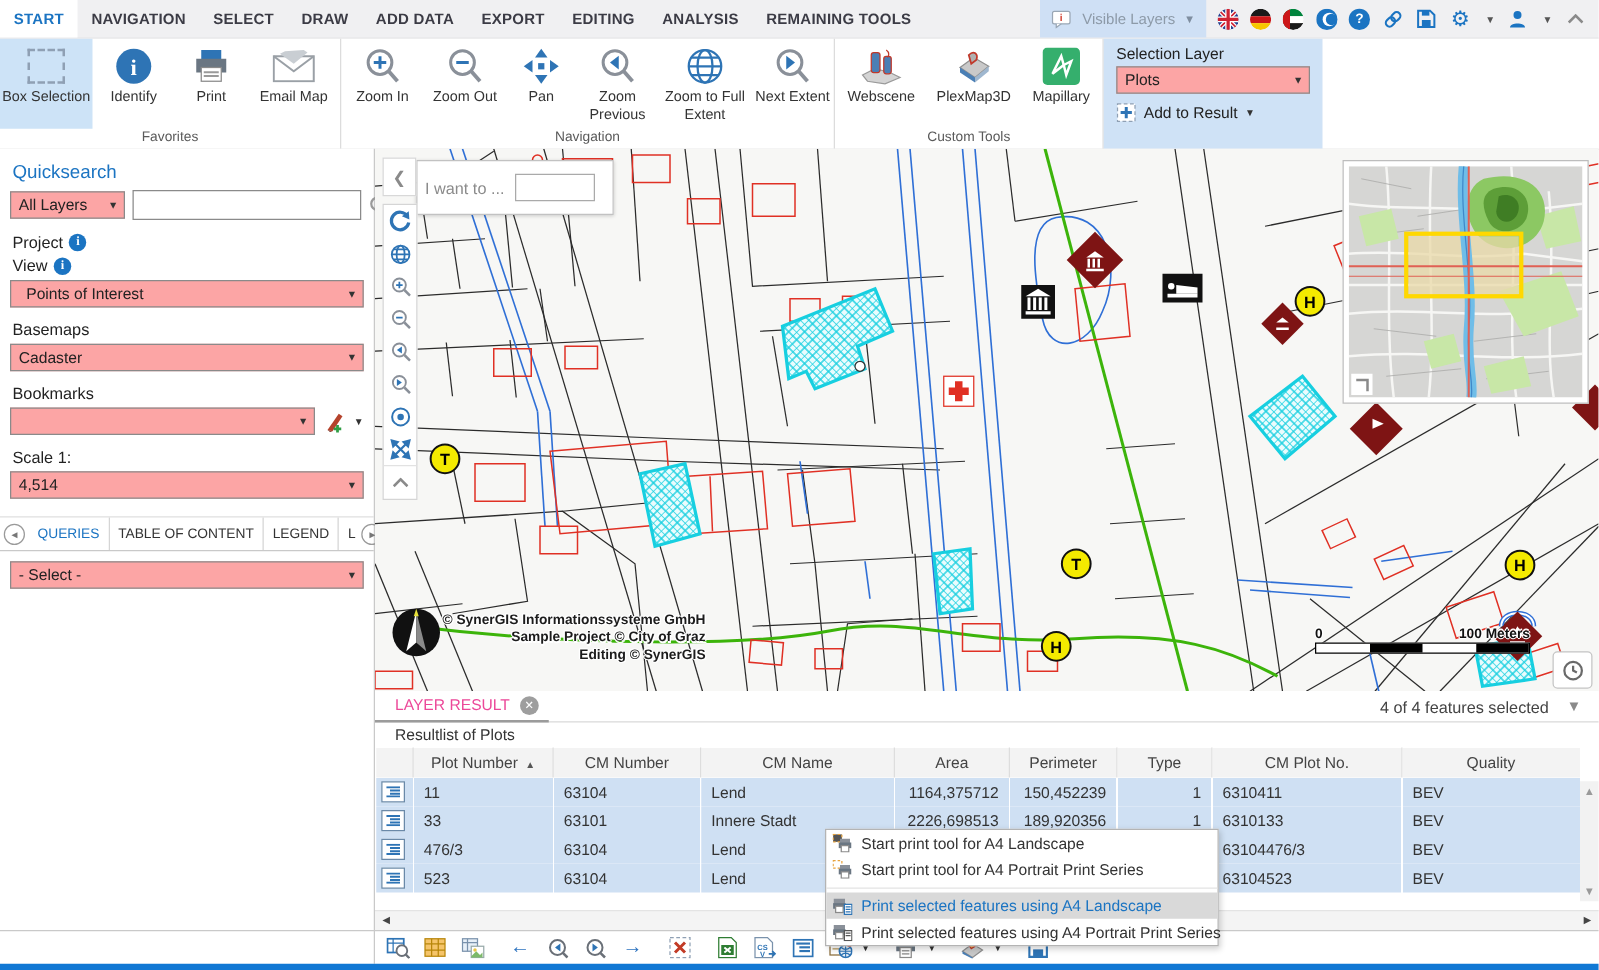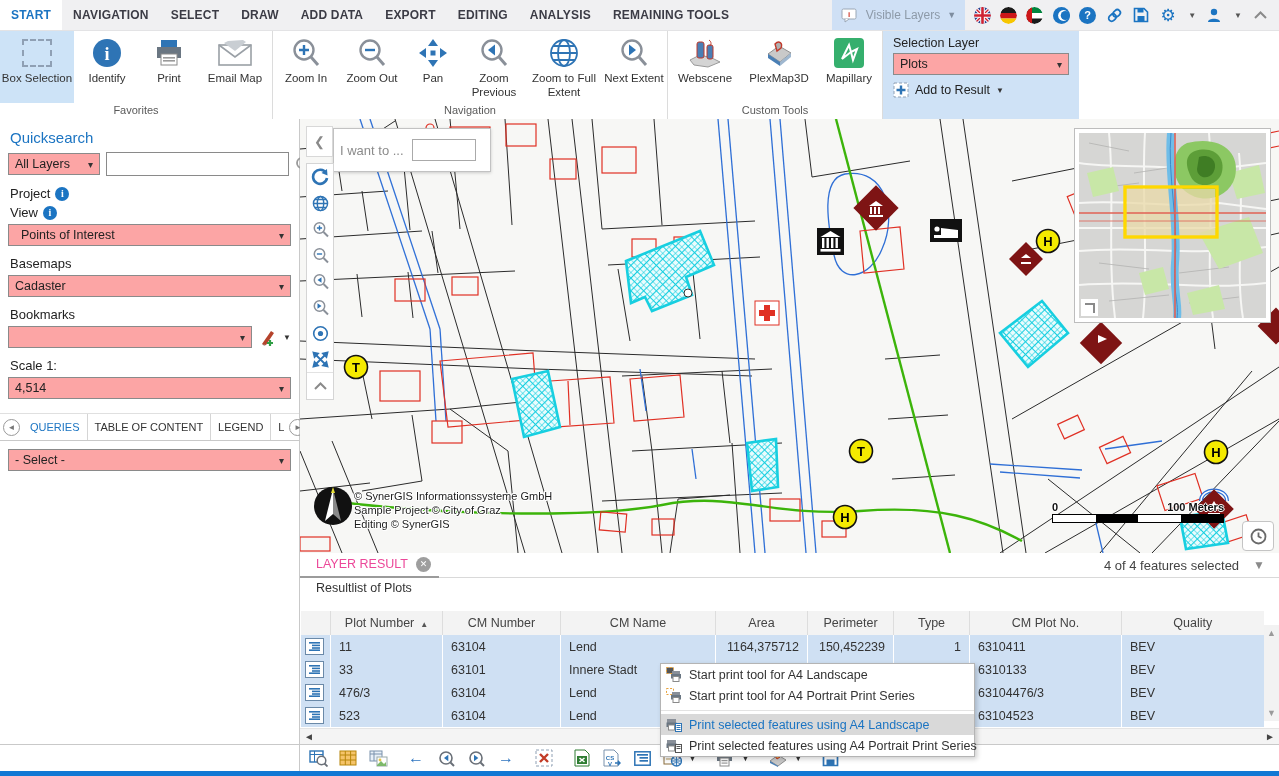--- a/index.html
+++ b/index.html
@@ -21,21 +21,21 @@
   .ribbon{height:88px;background:#fff;border-bottom:1px solid #cfcfcf;display:flex;align-items:stretch;}
   .rgroup{display:flex;flex-direction:column;border-right:1px solid #dcdcdc;}
   .rgroup:last-child{border-right:none;}
   .rgroup-buttons{display:flex;flex:1;}
   .rgroup-label{height:16px;font-size:11px;color:#5a5a5a;text-align:center;line-height:14px;}
   .rbtn{width:66px;display:flex;flex-direction:column;align-items:center;padding-top:6px;gap:3px;cursor:pointer;}
   .rbtn.wide{width:74px;}
   .rbtn .ric{height:32px;display:flex;align-items:center;justify-content:center;}
   .rbtn .rlabel{font-size:11.5px;color:#333;text-align:center;line-height:1.18;}
   .rbtn.active{background:#cde3f7;}
-  .selpanel{background:#cfe2f6;width:196px;padding:5px 10px 0 10px;box-sizing:border-box;}
+  .selpanel{background:#cfe2f6;width:175px;padding:5px 10px 0 10px;box-sizing:border-box;}
   .selpanel .sl-label{font-size:12.5px;color:#222;margin-bottom:3px;}
   .addrow{display:flex;align-items:center;gap:6px;margin-top:7px;font-size:12.5px;color:#222;}
   
   .fsel{background:#fca5a5;border:1px solid #8a8a8a;height:22px;display:flex;align-items:center;justify-content:space-between;padding:0 6px;font-size:12.5px;color:#222;box-sizing:border-box;cursor:pointer;}
   .fsel::after{content:"▾";font-size:10px;color:#333;margin-left:6px;}
   
   .content{position:absolute;top:119px;left:0;right:0;bottom:5px;display:flex;}
   .sidebar{width:300px;box-sizing:border-box;border-right:1px solid #c9c9c9;background:#fff;padding:8px 8px 0 8px;}
   .sb-title{color:#1b74c2;font-size:15px;margin:2px 0 6px 2px;}
   .sb-row{display:flex;gap:6px;align-items:center;}
@@ -48,42 +48,42 @@
   
   .main{flex:1;display:flex;flex-direction:column;min-width:0;}
   .map-wrap{height:434px;position:relative;background:#f7f7f5;overflow:hidden;}
   .iwant{position:absolute;left:33px;top:9px;width:158px;height:44px;background:#fff;border:1px solid #c2c2c2;box-shadow:0 1px 3px rgba(0,0,0,.18);display:flex;align-items:center;gap:8px;padding:0 6px;box-sizing:border-box;}
   .iwant .iw-text{color:#8b8b8b;font-size:13px;}
   .iwant input{width:58px;height:18px;border:1px solid #aaa;outline:none;}
   .collapse-left{position:absolute;left:6px;top:7px;width:25px;height:29px;background:#fff;border:1px solid #d8d8d8;display:flex;align-items:center;justify-content:center;color:#8a8a8a;font-size:13px;cursor:pointer;}
   .vtools{position:absolute;left:6px;top:44px;width:26px;background:#fff;border:1px solid #d5d5d5;display:flex;flex-direction:column;align-items:center;}
   .vtool{width:26px;height:26px;display:flex;align-items:center;justify-content:center;cursor:pointer;}
   .vtool.sep{border-top:1px solid #e2e2e2;}
-  .attrib{position:absolute;left:54px;top:370px;font-size:11px;font-weight:normal;color:#1c1c1c;line-height:1.28;
-          text-shadow:-1px 0 #fff,1px 0 #fff,0 -1px #fff,0 1px #fff,1px 1px #fff,-1px -1px #fff;}
+  .attrib{position:absolute;left:54px;top:370px;font-size:11px;font-weight:bold;color:#1c1c1c;line-height:1.28;
+          text-shadow:-1px 0 #fff,1px 0 #fff,0 -1px #fff,0 1px #fff,1px 1px #fff,-1px -1px #fff;text-align:right;}
   .compass{position:absolute;left:12px;top:366px;}
   .scalebar{position:absolute;left:752px;top:382px;width:172px;font-size:11px;font-weight:bold;color:#111;
             text-shadow:-1px 0 #fff,1px 0 #fff,0 -1px #fff,0 1px #fff;}
   .sb-labels{display:flex;justify-content:space-between;margin-bottom:1px;}
   .sb-bar{display:flex;height:7px;border:1px solid #000;background:#fff;}
   .sb-bar span{flex:1;}
   .sb-bar span:nth-child(2),.sb-bar span:nth-child(4){background:#000;}
   .clockbtn{position:absolute;right:5px;bottom:2px;width:30px;height:28px;background:#fff;border:1px solid #c4c4c4;border-radius:4px;display:flex;align-items:center;justify-content:center;cursor:pointer;}
   .overview{position:absolute;right:8px;top:9px;width:197px;height:195px;background:#fff;border:1px solid #bdbdbd;padding:4px;box-sizing:border-box;}
   .ov-corner{position:absolute;left:6px;bottom:6px;width:17px;height:17px;background:#fff;display:flex;align-items:center;justify-content:center;cursor:pointer;}
   
   .result-panel{flex:1;display:flex;flex-direction:column;background:#fff;min-height:0;position:relative;}
   .lr-bar{height:24px;display:flex;align-items:center;border-bottom:1px solid #d9d9d9;}
   .lr-tab{display:flex;align-items:center;gap:8px;padding:0 8px 0 16px;height:100%;border-bottom:2px solid #9b9b9b;}
   .lr-title{color:#ec4899;font-size:12.5px;}
   .lr-close{width:15px;height:15px;border-radius:50%;background:#9e9e9e;color:#fff;font-size:9px;display:flex;align-items:center;justify-content:center;cursor:pointer;}
   .lr-status{margin-left:auto;display:flex;align-items:center;gap:14px;padding-right:14px;font-size:13px;color:#444;}
   .lr-chev{color:#8a8a8a;font-size:12px;cursor:pointer;}
   .list-title{font-size:12.5px;color:#333;padding:3px 0 3px 16px;}
-  table.res{border-collapse:collapse;table-layout:fixed;width:963px;font-size:12.5px;margin-top:13px;}
+  table.res{border-collapse:collapse;table-layout:fixed;width:963px;font-size:12.5px;}
   table.res th{background:#f3f3f3;color:#444;font-weight:normal;height:22px;border-left:1px solid #ddd;text-align:center;overflow:hidden;white-space:nowrap;}
   table.res th:first-child{border-left:none;}
   table.res td{height:23px;background:#cfe0f3;border-left:1px solid rgba(255,255,255,.0);padding:0 8px;overflow:hidden;white-space:nowrap;}
   table.res .num{text-align:right;}
   .rowicon{width:17px;height:15px;border:1px solid #6a89a8;display:inline-flex;align-items:center;justify-content:center;background:#fff;}
   .sortcaret::after{content:"▲";font-size:8px;color:#555;margin-left:6px;}
   .vscroll{position:absolute;right:0;top:72px;width:15px;height:96px;background:#f2f2f2;display:flex;flex-direction:column;justify-content:space-between;align-items:center;padding:3px 0;box-sizing:border-box;}
   .vscroll .tri{color:#9a9a9a;font-size:9px;}
   .hscroll{height:15px;background:#f4f4f4;display:flex;align-items:center;justify-content:space-between;padding:0 4px;margin-top:auto;border-top:1px solid #e4e4e4;}
   .hscroll .tri{color:#444;font-size:10px;cursor:pointer;}

